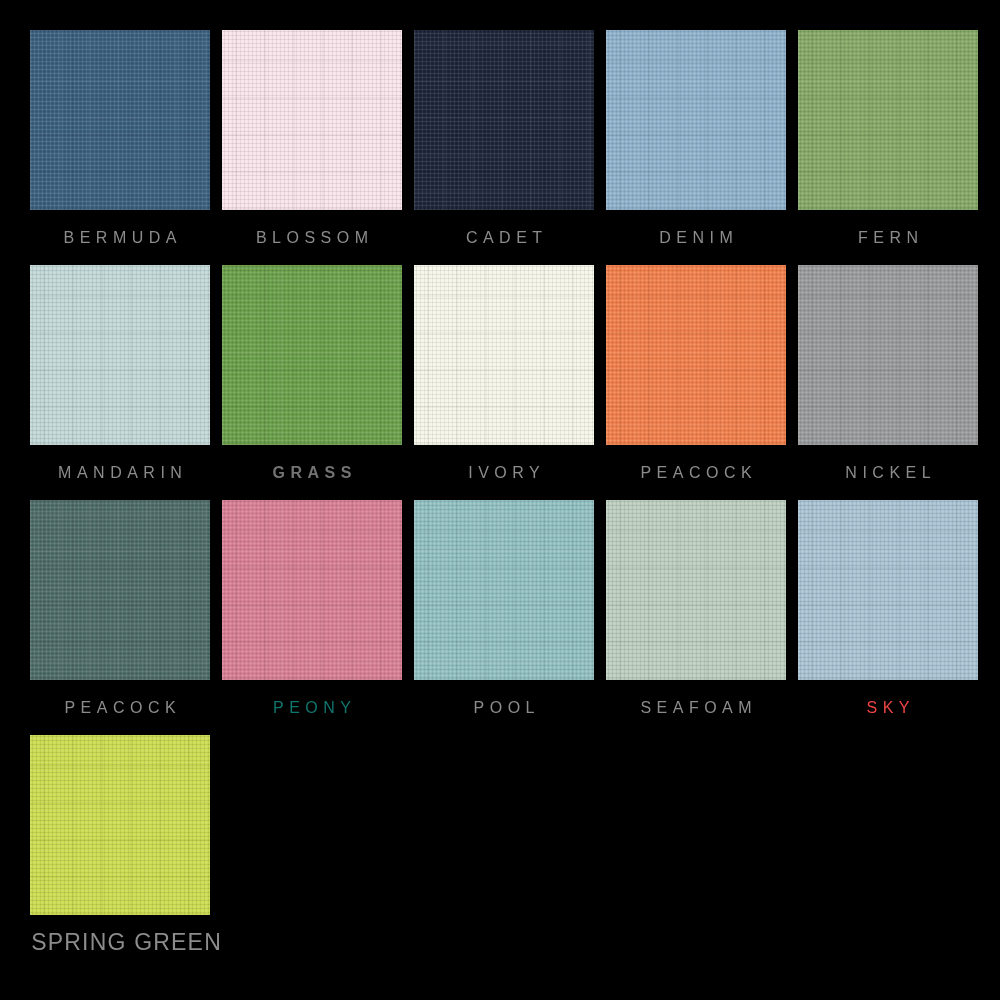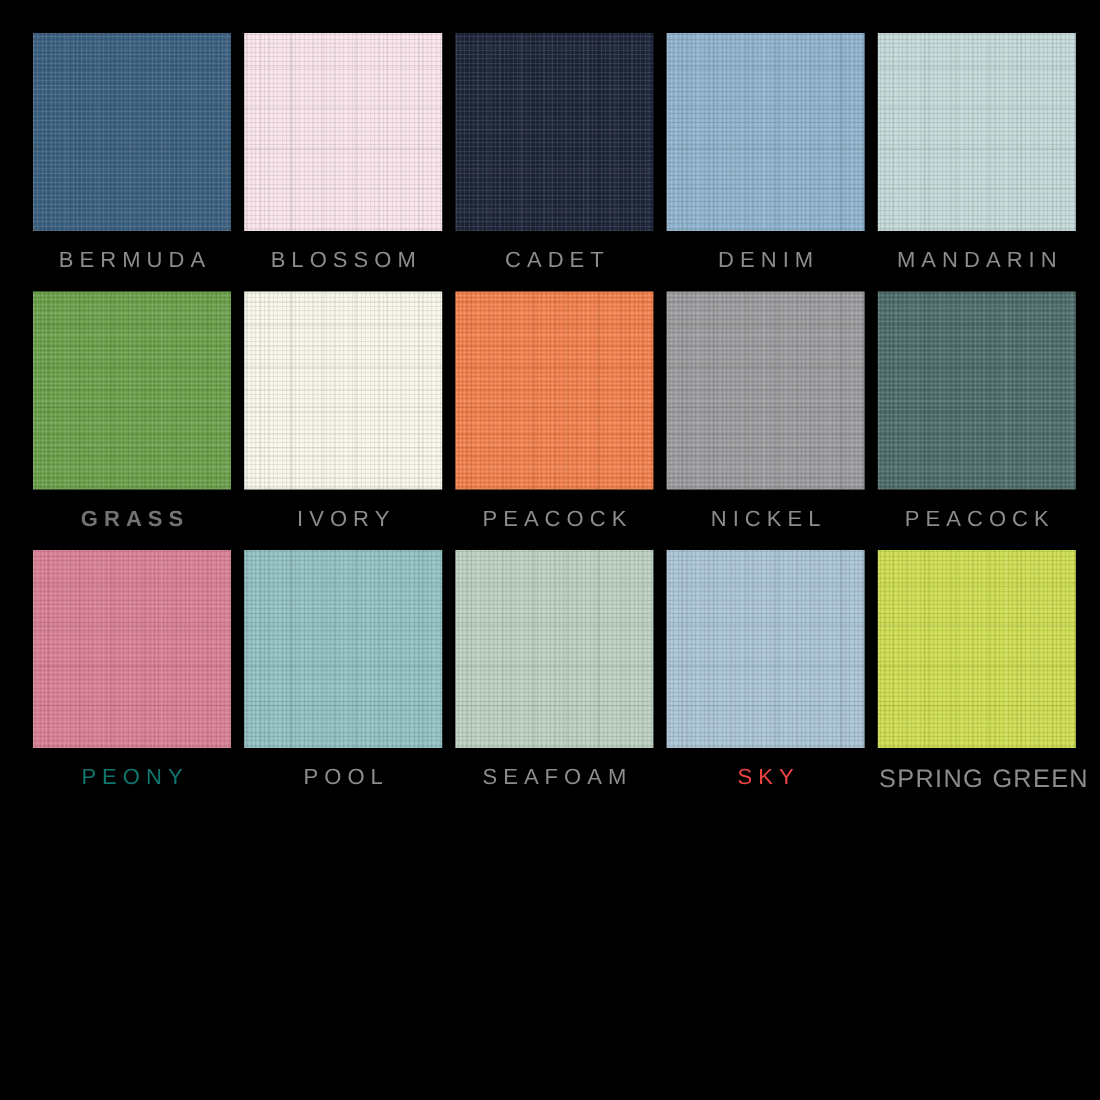--- a/index.html
+++ b/index.html
@@ -102,21 +102,21 @@
         rgba(0,0,0,0.00) 37px);
     pointer-events: none;
     opacity: 0.9;
   }
 
   .swatch-label {
     width: 180px;
     text-align: center;
     color: #8c8c8c;
     font-family: "Liberation Sans", sans-serif;
-    font-size: 20px;
+    font-size: 16px;
     font-weight: 400;
     letter-spacing: 5.5px;
     text-indent: 5.5px; 
     line-height: 55px;
     white-space: nowrap;
     flex: 0 0 auto;
   }
 
   
   .swatch-label.long {
@@ -141,20 +141,24 @@
     </div>
     <div class="swatch-cell">
       <div class="swatch-chip" title="CADET" style="background-color: rgb(29, 37, 57);"></div>
       <div class="swatch-label" style="color: rgb(140, 140, 140);">CADET</div>
     </div>
     <div class="swatch-cell">
       <div class="swatch-chip" title="DENIM" style="background-color: rgb(143, 178, 204);"></div>
       <div class="swatch-label" style="color: rgb(140, 140, 140);">DENIM</div>
     </div>
     <div class="swatch-cell">
+      <div class="swatch-chip" title="FERN" style="background-color: rgb(133, 169, 102);"></div>
+      <div class="swatch-label" style="color: rgb(140, 140, 140);">FERN</div>
+    </div>
+    <div class="swatch-cell">
       <div class="swatch-chip" title="GLACIER" style="background-color: rgb(194, 216, 215);"></div>
       <div class="swatch-label" style="color: rgb(140, 140, 140);">MANDARIN</div>
     </div>
     <div class="swatch-cell">
       <div class="swatch-chip" title="GRASS" style="background-color: rgb(107, 160, 75);"></div>
       <div class="swatch-label" style="color: #737373; font-weight: bold;">GRASS</div>
     </div>
     <div class="swatch-cell">
       <div class="swatch-chip" title="IVORY" style="background-color: rgb(247, 246, 234);"></div>
       <div class="swatch-label" style="color: rgb(140, 140, 140);">IVORY</div>

